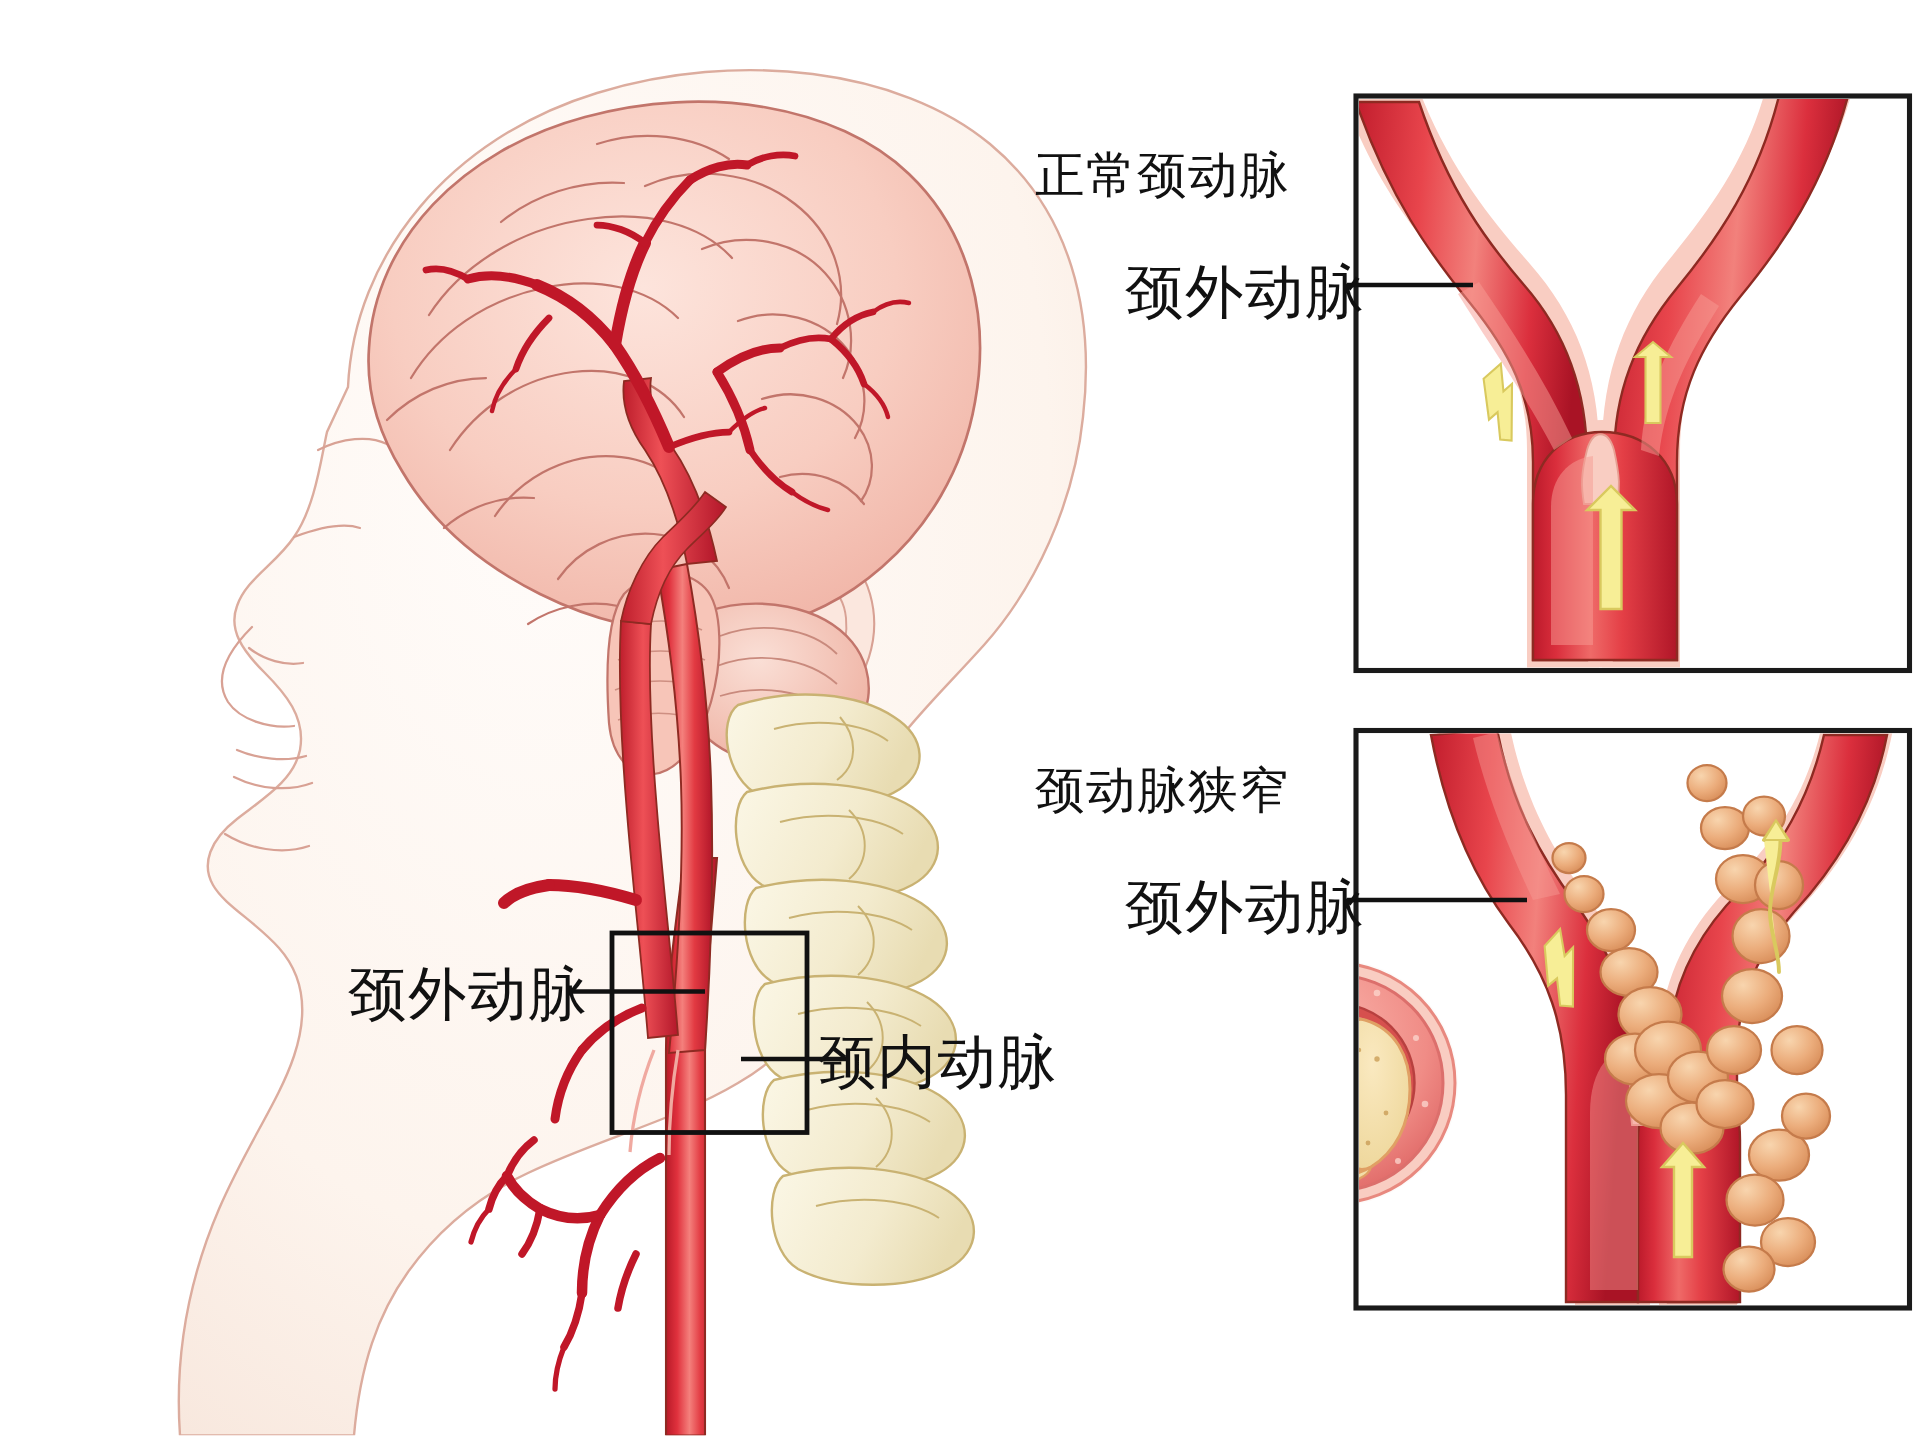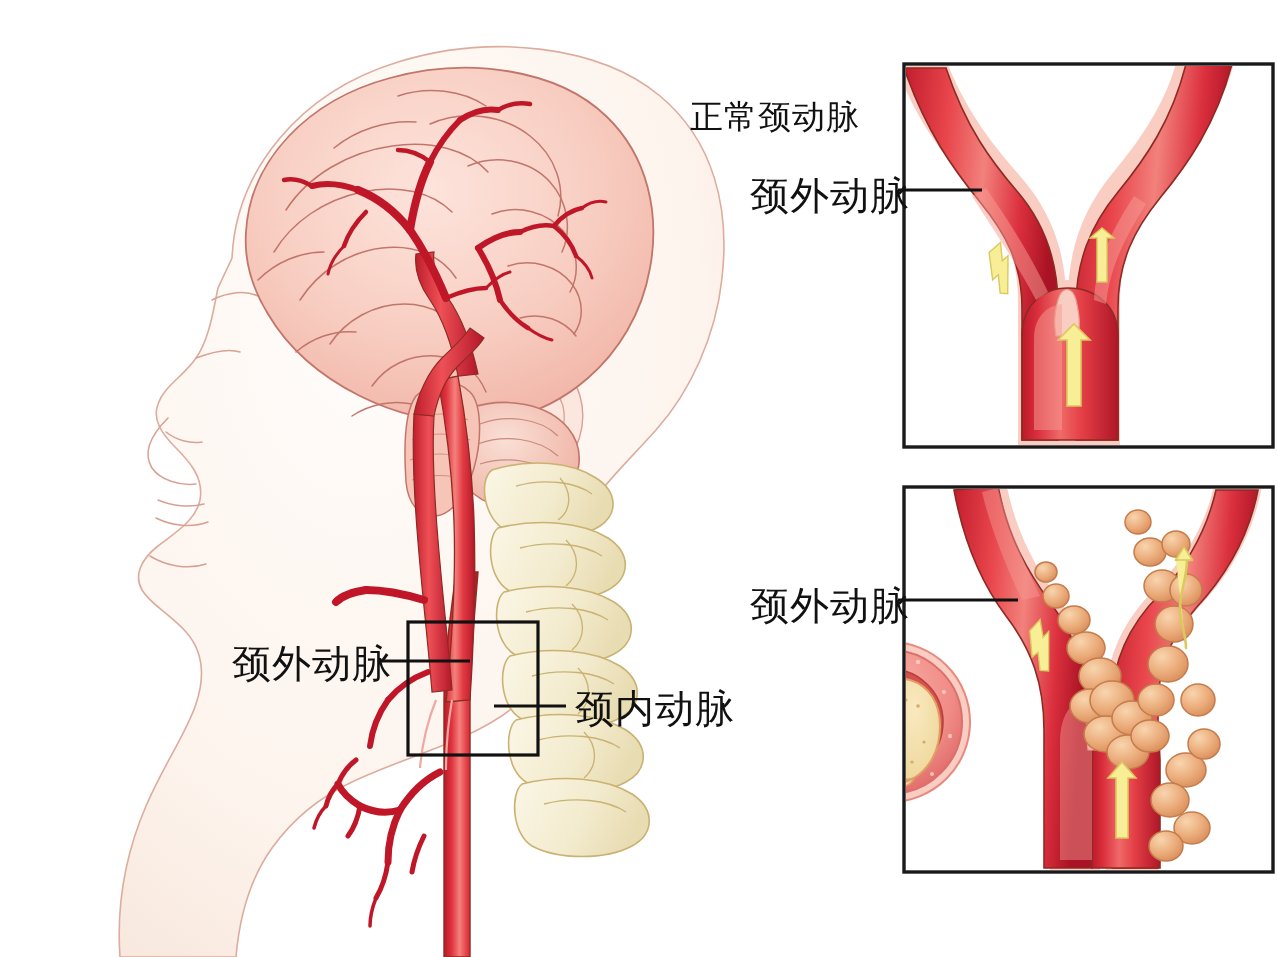--- a/index.html
+++ b/index.html
@@ -487,20 +487,21 @@
     </g>
 
     <rect x="904" y="487" width="369" height="385" fill="none" stroke="#1A1A1A" stroke-width="3.4"></rect>
     <line x1="898" y1="600" x2="1018" y2="600" stroke="#111111" stroke-width="3"></line>
   </svg>
 
   <div class="cn-label title-label" style="left:690px; top:100px;">正常颈动脉</div>
 
   <div class="cn-label part-label" style="left:750px; top:176px;">颈外动脉</div>
 
+  <div class="cn-label title-label" style="left:690px; top:510px;">颈动脉狭窄</div>
 
   <div class="cn-label part-label" style="left:750px; top:586px;">颈外动脉</div>
 
   <div class="cn-label part-label" style="left:232px; top:644px;">颈外动脉</div>
 
-  <div class="cn-label part-label" style="left:575px; top:689px;">颈内动脉</div>
+  <div class="cn-label part-label" style="left:545px; top:689px;">颈内动脉</div>
 
 </div>
 
 </body></html>

